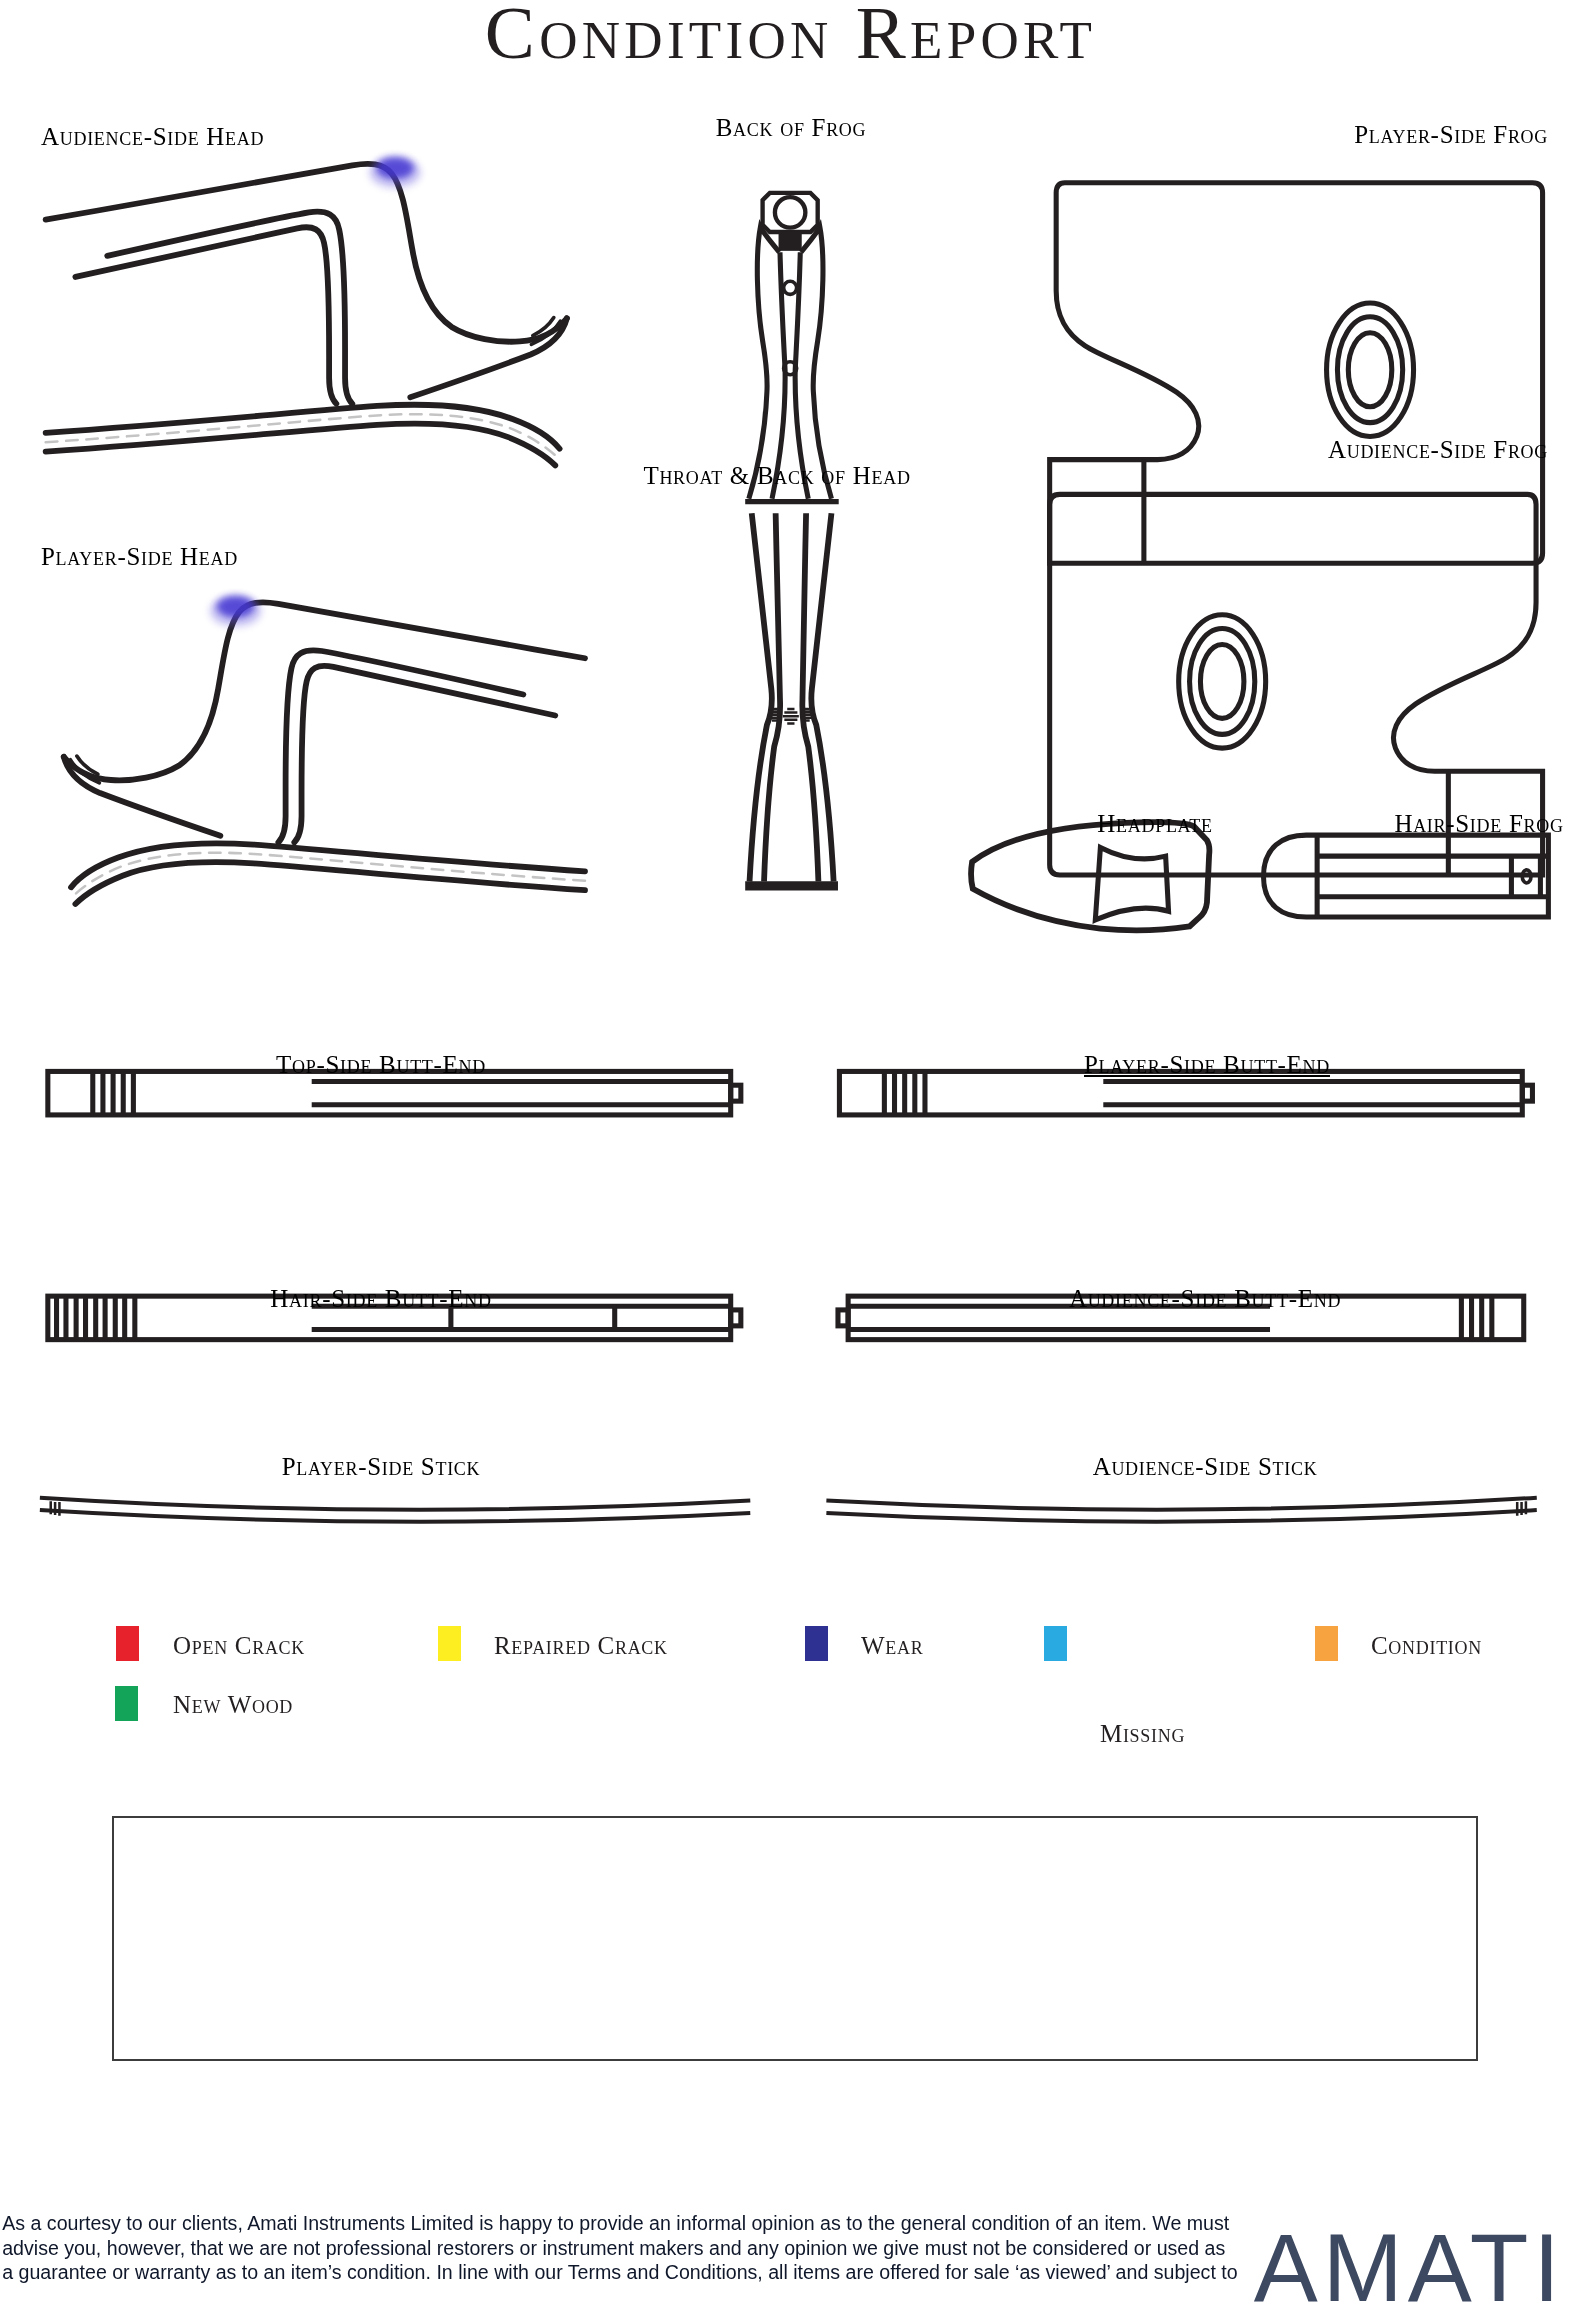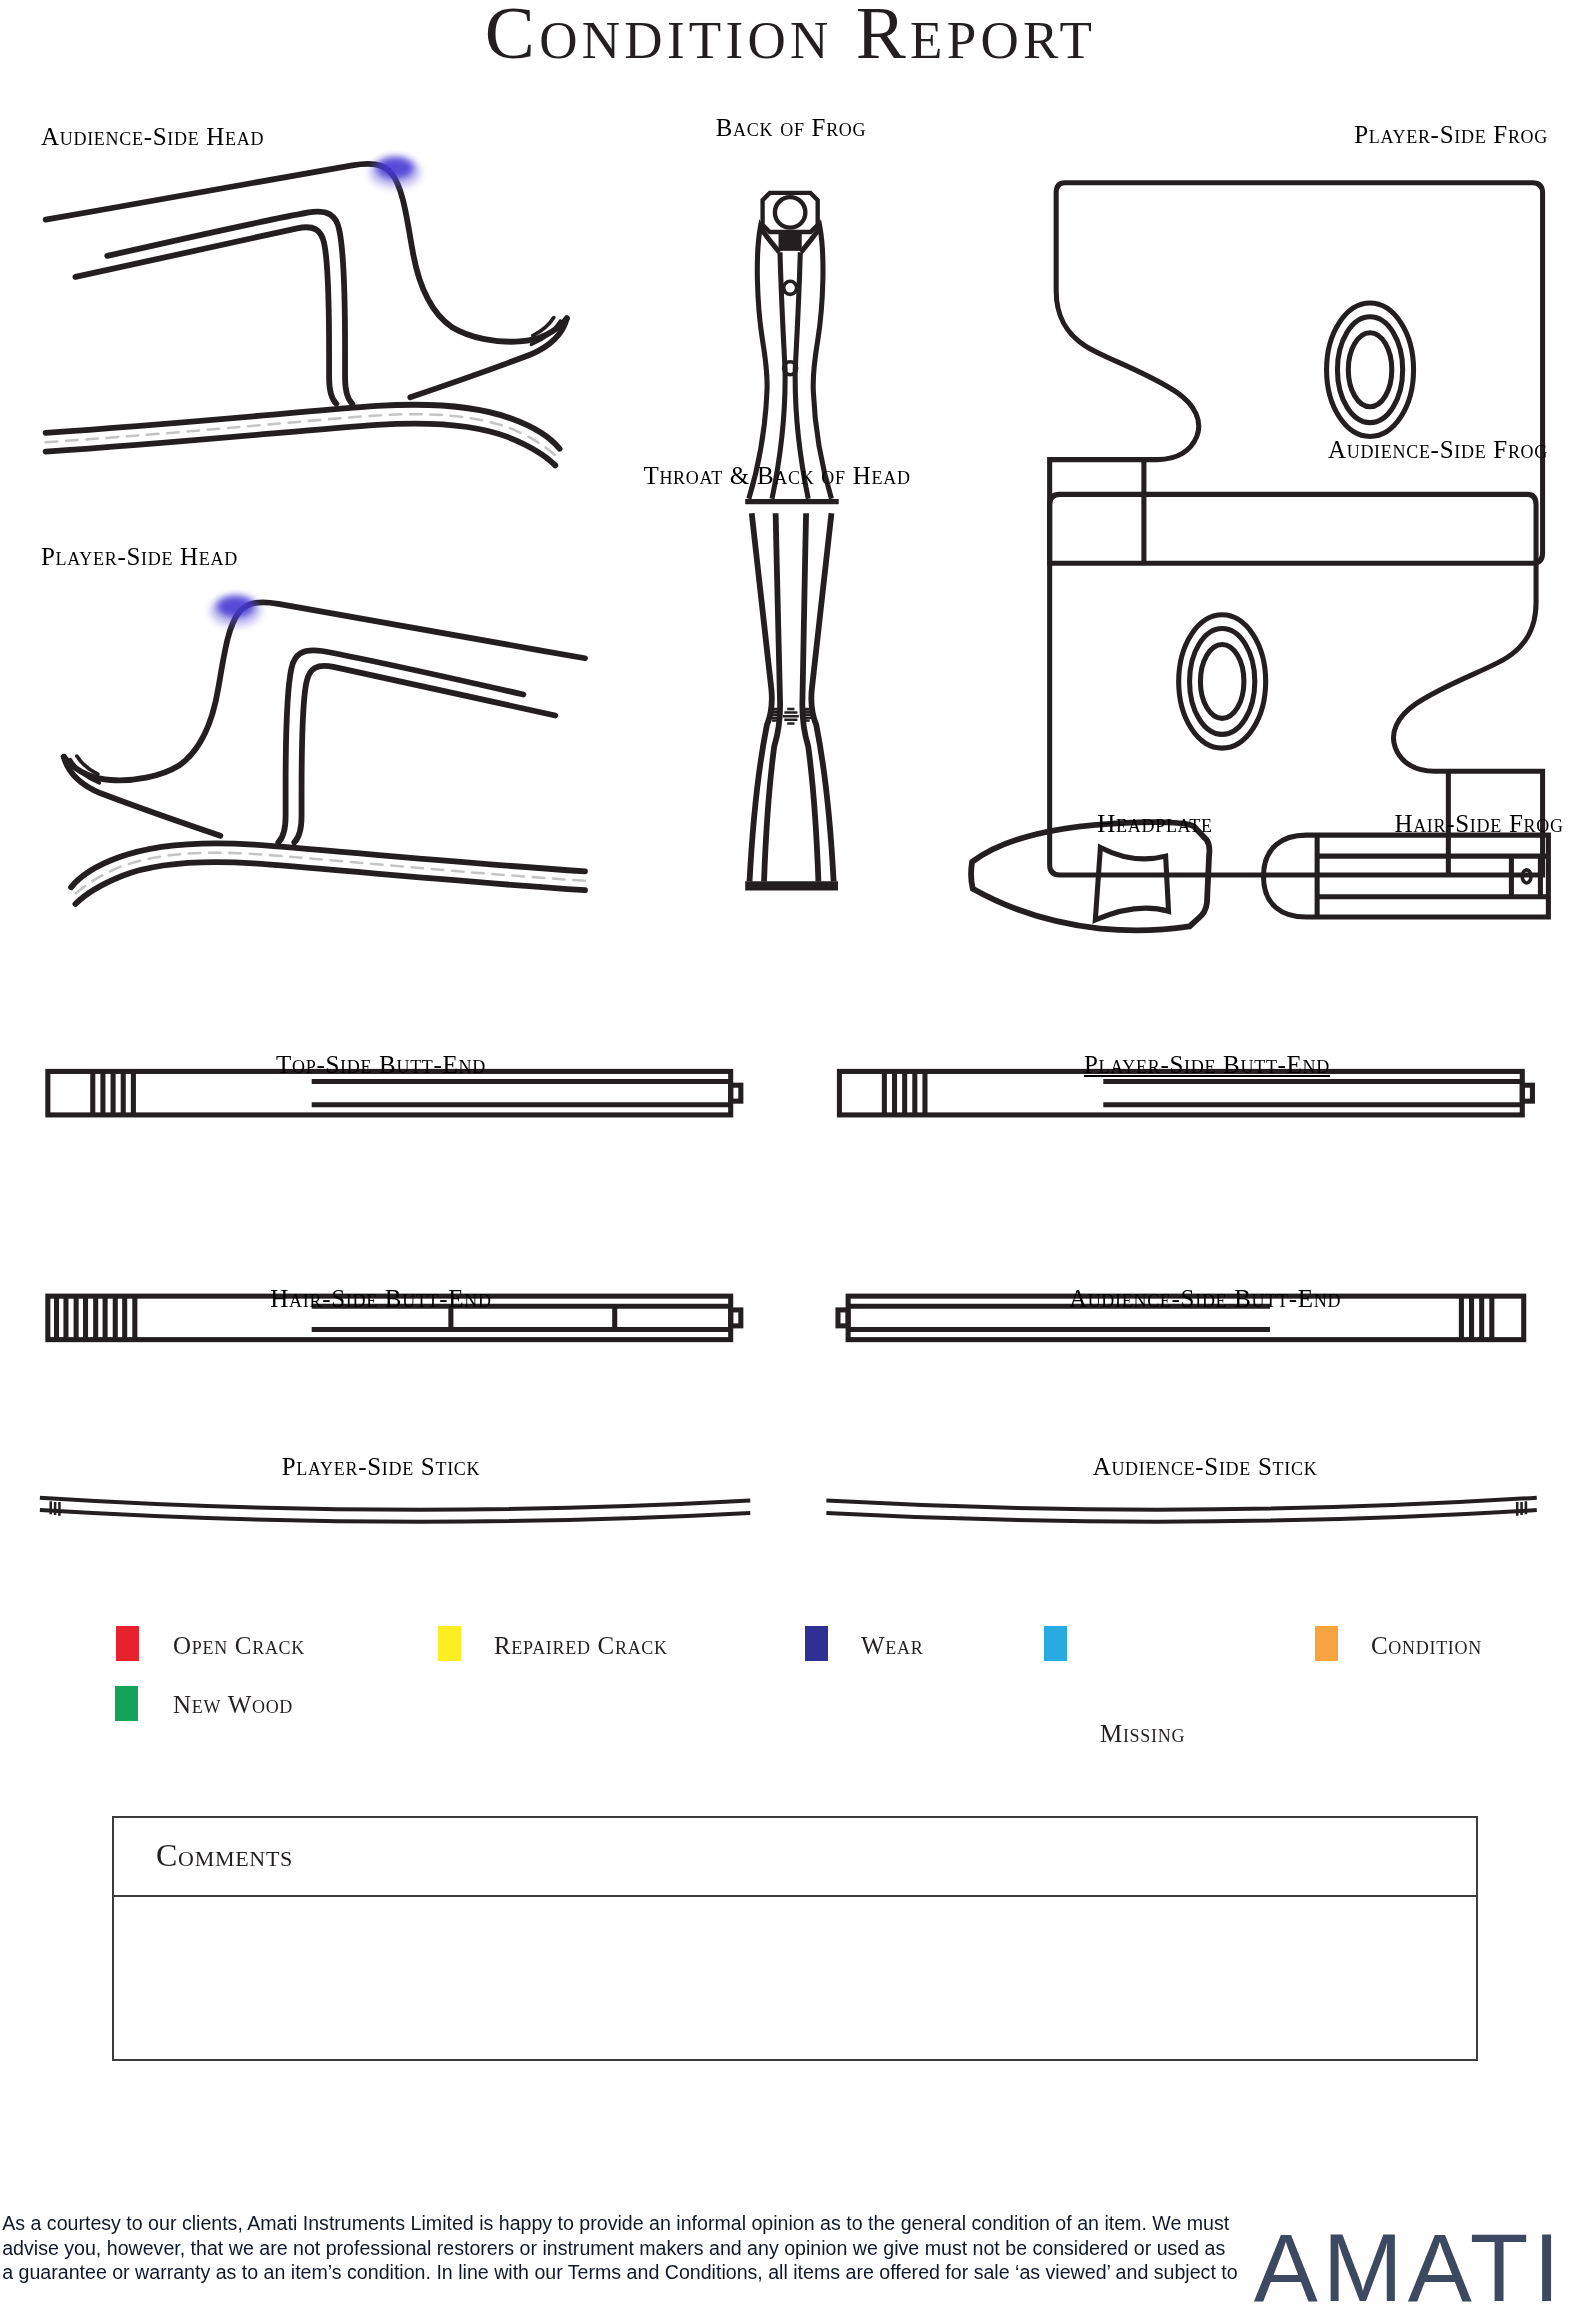--- a/index.html
+++ b/index.html
@@ -157,23 +157,20 @@
     <div class="legend-label" style="left:861px;top:1631px;">Wear</div>
     <div class="sw" style="left: 1044px; top: 1626px; background: rgb(41, 171, 226);"></div>
     <div class="legend-label" style="left:1100px;top:1705px;margin-top:14px;">Missing</div>
     <div class="sw" style="left: 1315px; top: 1626px; background: rgb(247, 164, 64);"></div>
     <div class="legend-label" style="left:1371px;top:1631px;">Condition</div>
     <div class="sw" style="left: 115px; top: 1686px; background: rgb(19, 164, 90);"></div>
     <div class="legend-label" style="left:173px;top:1690px;">New Wood</div>
   </div>
 
   <div class="comments-box">
-    <div class="comments-head">
-      <div class="comments-title">Comments</div>
-    </div>
     <div class="comments-area"></div>
   </div>
 
   <div class="footer-line" style="top:2212px;">As a courtesy to our clients, Amati Instruments Limited is happy to provide an informal opinion as to the general condition of an item. We must</div>
   <div class="footer-line" style="top:2237px;">advise you, however, that we are not professional restorers or instrument makers and any opinion we give must not be considered or used as</div>
   <div class="footer-line" style="top:2261px;">a guarantee or warranty as to an item’s condition. In line with our Terms and Conditions, all items are offered for sale ‘as viewed’ and subject to</div>
   <div class="brand">AMATI</div>
 
 </div>
 

